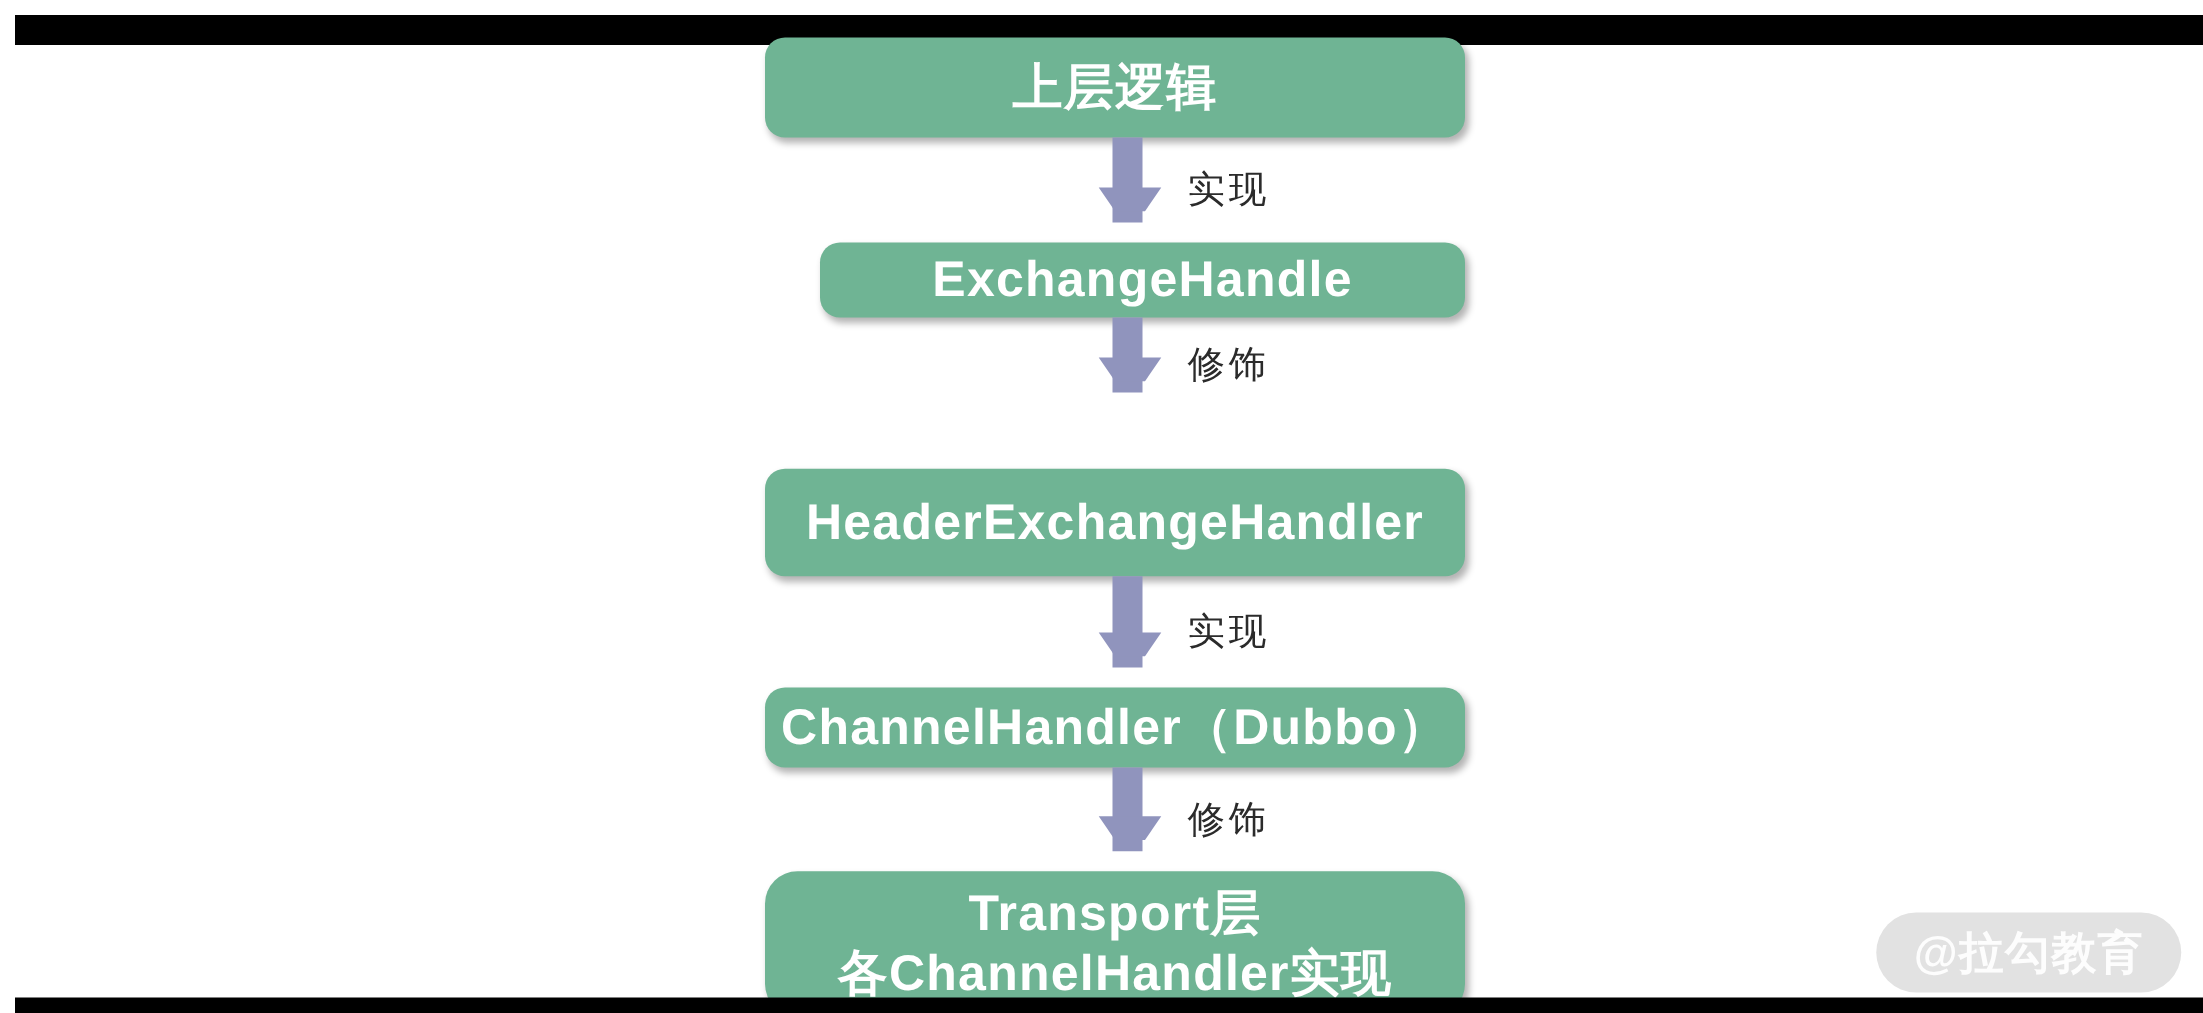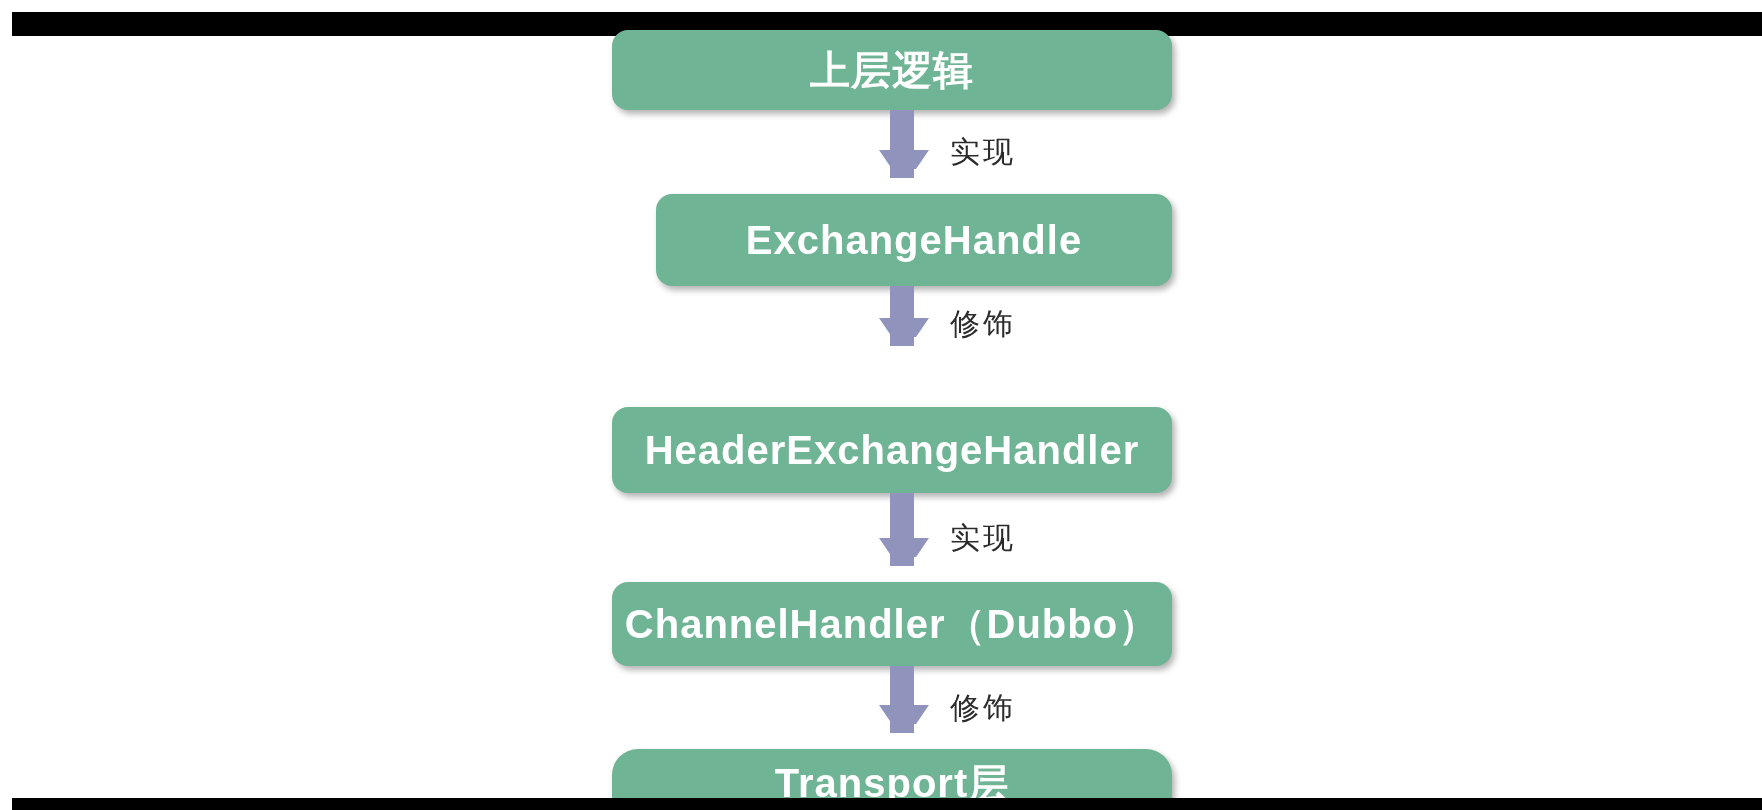--- a/index.html
+++ b/index.html
@@ -31,23 +31,23 @@
     font-weight: 700;
     font-size: 40px;
     line-height: 1.2;
     letter-spacing: 1px;
     display: flex; align-items: center; justify-content: center;
     text-align: center;
     white-space: pre-line;
     box-shadow: 3px 4px 6px rgba(0,0,0,0.30);
   }
   .n1 { height: 80px; }
-  .n2 { height: 92px; margin-left: 44px; }
+  .n2 { height: 60px; margin-left: 44px; }
   .n3 { height: 86px; margin-top: 45px; }
-  .n4 { height: 84px; }
+  .n4 { height: 64px; }
   .n5 { height: 116px; border-radius: 26px; }
 
   .connector { position: relative; }
   .c1 { height: 84px; }
   .c2 { height: 76px; }
   .c3 { height: 89px; }
   .c4 { height: 83px; }
 
   .shaft {
     position: absolute;
@@ -129,16 +129,17 @@
       <div class="shaft"></div>
       <div class="head"></div>
       <div class="edge-label">修饰</div>
     </div>
 
     <div class="node n5">Transport层
 各ChannelHandler实现</div>
 
   </div>
 
+  <div class="watermark">@拉勾教育</div>
 
   <div class="bar bottom"></div>
 
 </div>
 
 </body></html>

